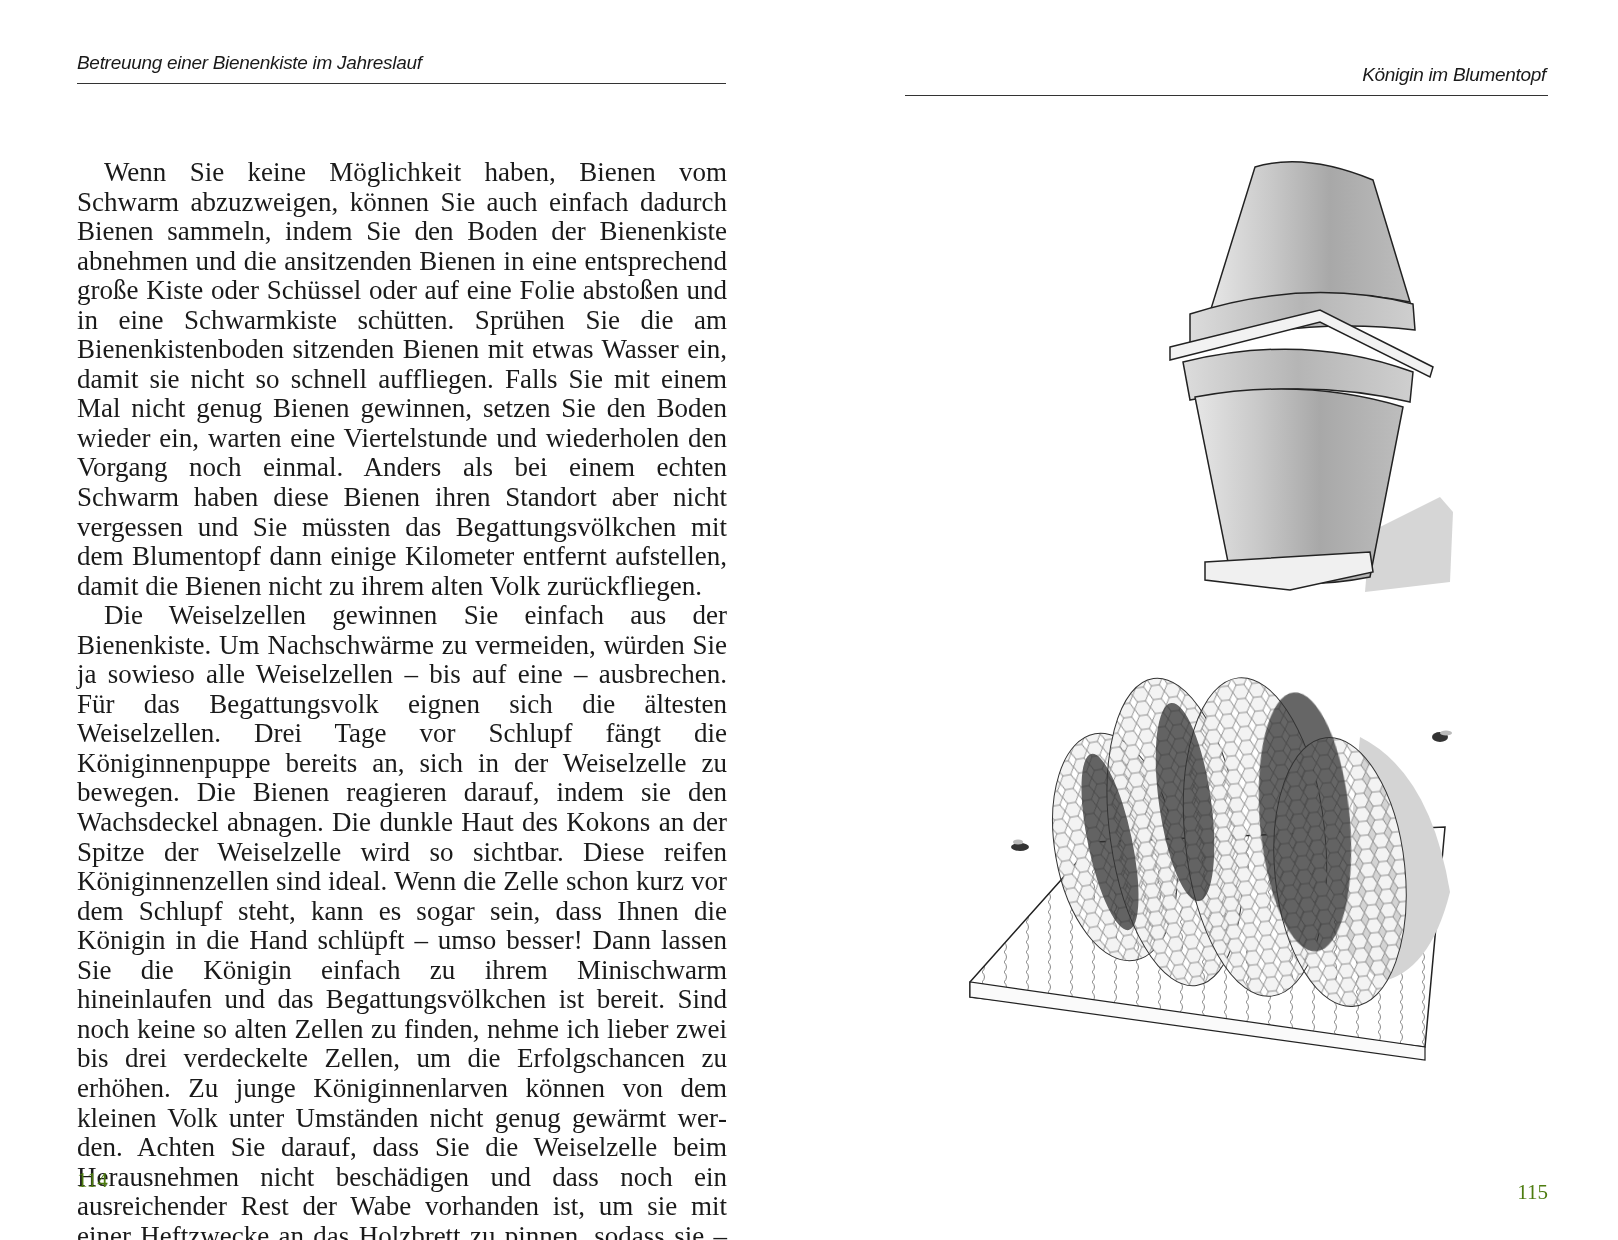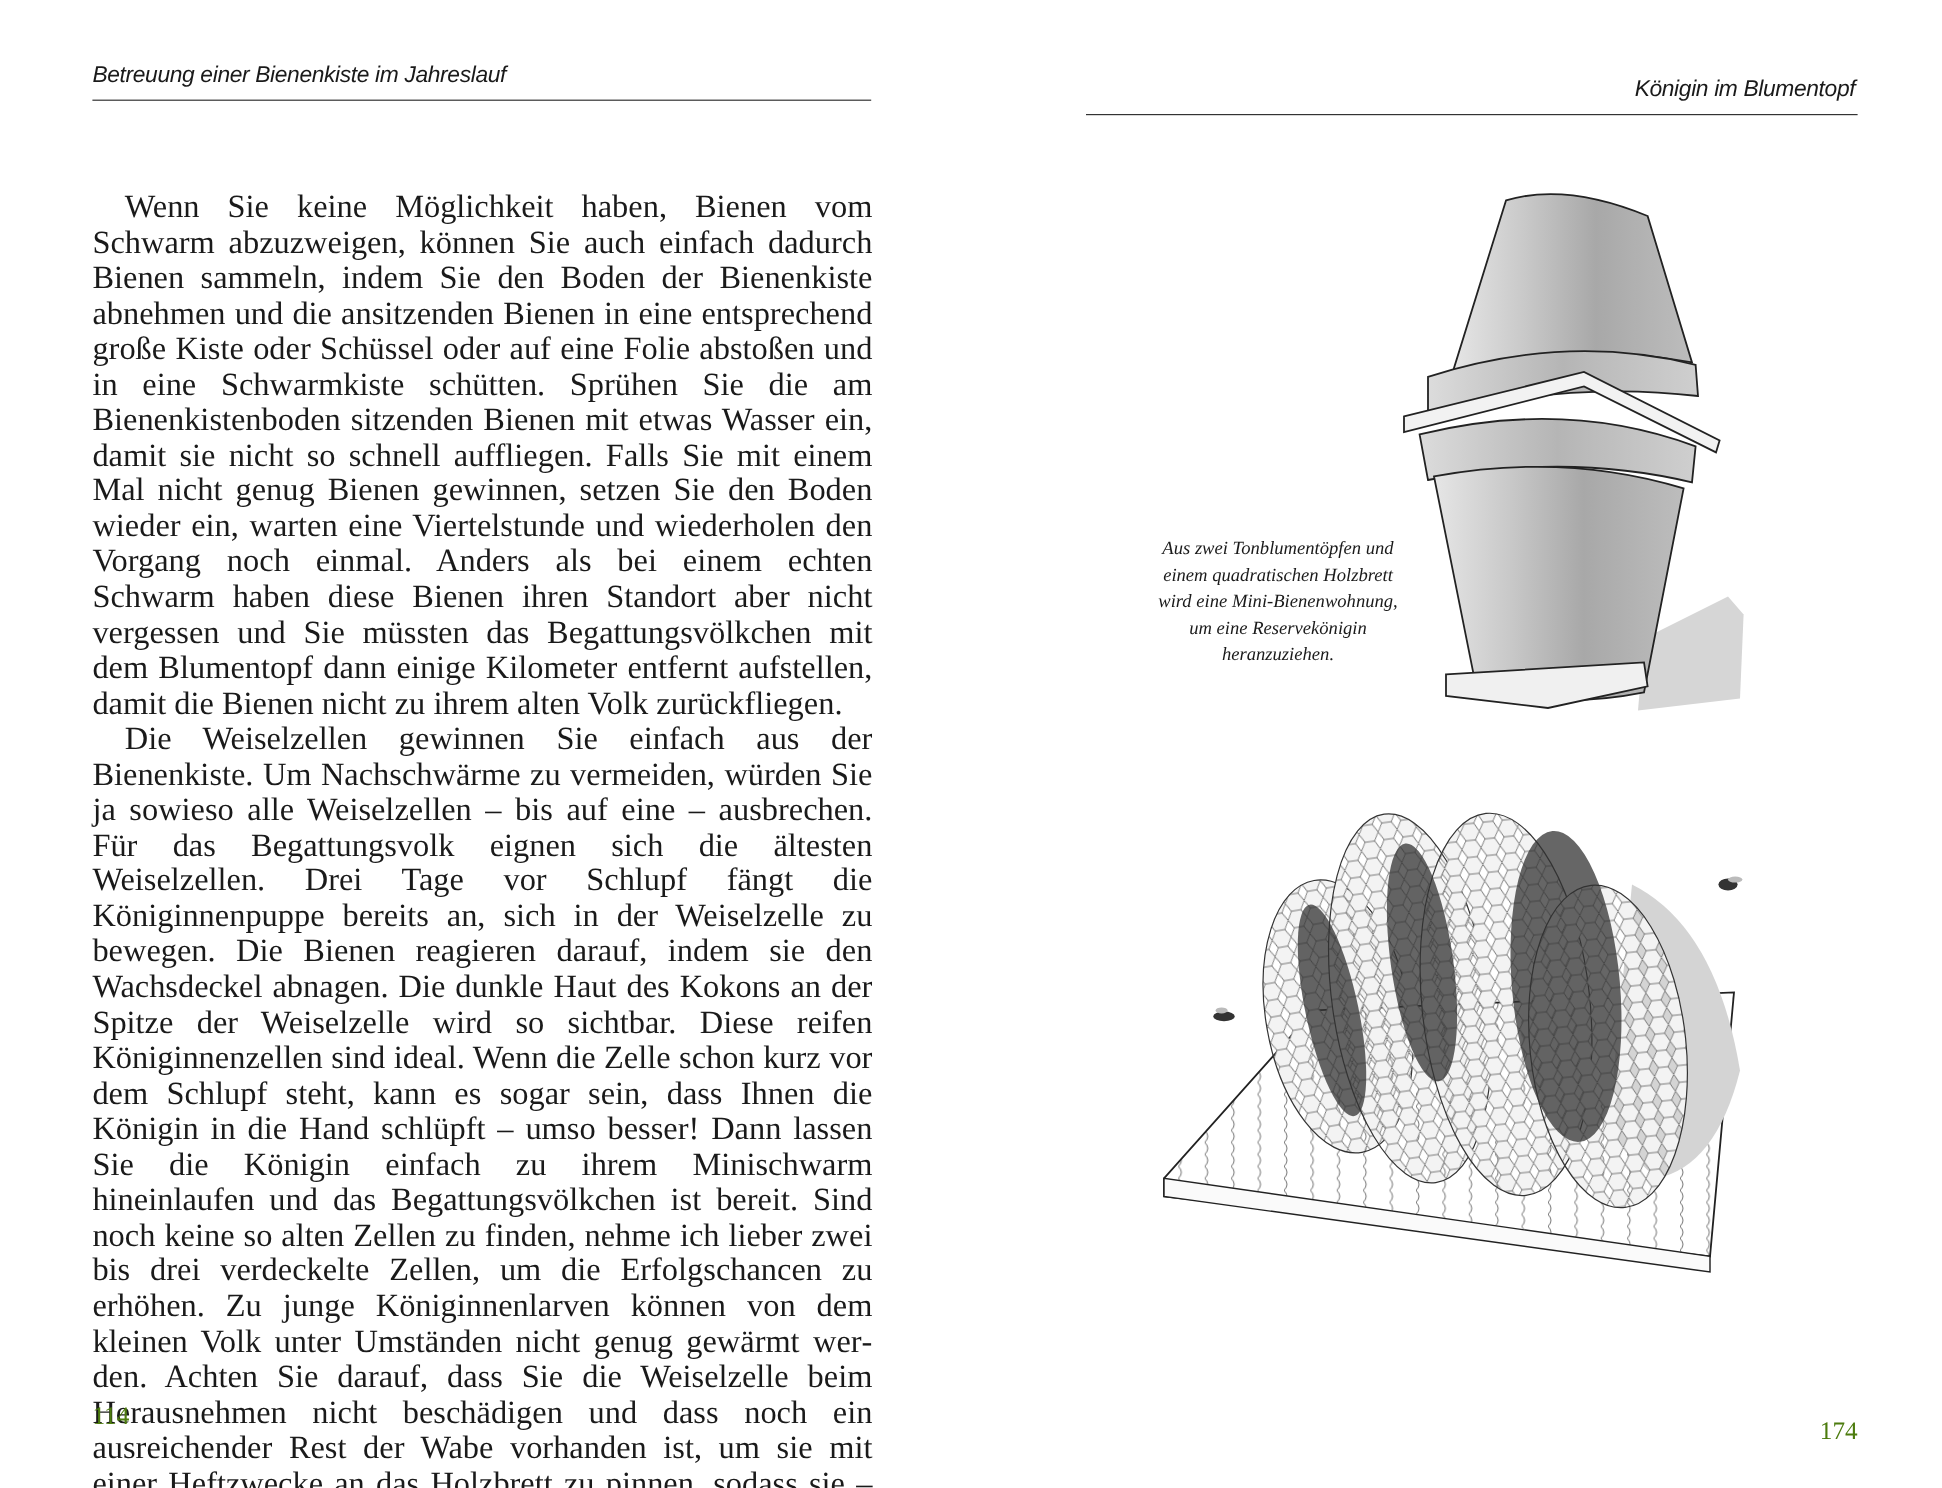--- a/index.html
+++ b/index.html
@@ -79,21 +79,20 @@
     </defs>
     <path d="M215 380 L285 345 L298 360 L295 430 L210 440 Z" fill="#d6d6d6" stroke="none"></path>
     <path d="M100 15 Q150 0 218 28 L255 150 Q150 130 55 160 Z" fill="url(#potGrad)" stroke="#222" stroke-width="1.5"></path>
     <path d="M35 162 Q150 125 258 152 L260 178 Q150 165 35 195 Z" fill="url(#rimGrad)" stroke="#222" stroke-width="1.5"></path>
     <path d="M15 195 L165 158 L278 215 L275 225 L165 170 L15 208 Z" fill="#f2f2f2" stroke="#222" stroke-width="1.5"></path>
     <path d="M28 210 Q150 180 258 220 L255 250 Q150 225 35 248 Z" fill="url(#rimGrad)" stroke="#222" stroke-width="1.5"></path>
     <path d="M40 245 Q150 225 248 255 L215 425 Q140 440 75 420 Z" fill="url(#potGrad)" stroke="#222" stroke-width="1.5"></path>
     <path d="M50 410 L215 400 L218 420 L135 438 L50 428 Z" fill="#f0f0f0" stroke="#222" stroke-width="1.5"></path>
   </svg>
 
-  <div class="caption caption-top">Aus zwei Tonblumentöpfen und einem quadratischen Holzbrett wird eine Mini-Bienenwohnung, um eine Reservekönigin heranzuziehen.</div>
 
   <svg class="illus illus-comb" viewBox="0 0 520 430">
     <defs>
       <pattern id="hex" width="16" height="14" patternUnits="userSpaceOnUse">
         <path d="M4 0 L12 0 L16 7 L12 14 L4 14 L0 7 Z" fill="#f3f3f3" stroke="#777" stroke-width="0.8"></path>
       </pattern>
       <pattern id="grain" width="22" height="10" patternUnits="userSpaceOnUse">
         <path d="M0 0 Q5 5 0 10" fill="none" stroke="#555" stroke-width="0.7"></path>
       </pattern>
     </defs>
@@ -113,14 +112,14 @@
       <ellipse rx="9" ry="4" fill="#333"></ellipse>
         <ellipse cx="-2" cy="-5" rx="5" ry="2.5" fill="#bbb"></ellipse>
     </g>
     <g transform="translate(480 95)">
       <ellipse rx="8" ry="5" fill="#333"></ellipse>
         <ellipse cx="6" cy="-4" rx="6" ry="2.5" fill="#bbb"></ellipse>
     </g>
   </svg>
 
 
-  <div class="folio">174</div>
+  <div class="folio">115</div>
 </div>
 
 </body></html>

